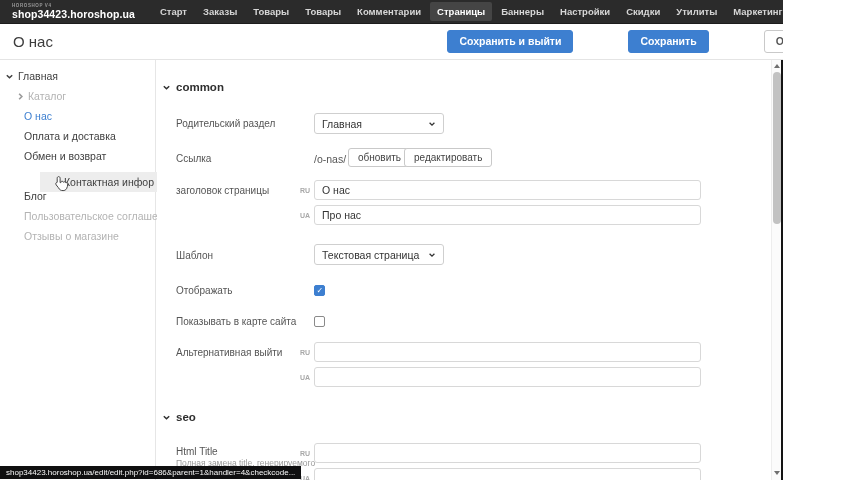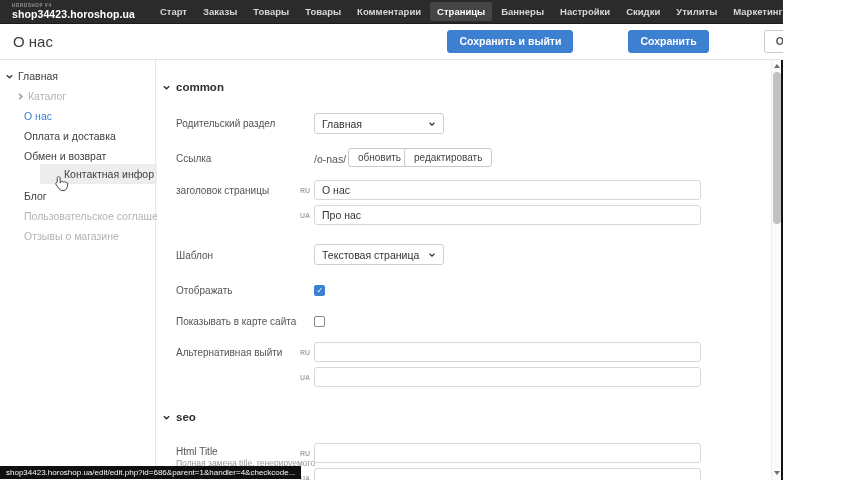--- a/index.html
+++ b/index.html
@@ -129,21 +129,21 @@
     </div>
 
     <div class="tree-row indent-2" style="top:66px;">
       <span class="tree-label">Оплата и доставка</span>
     </div>
 
     <div class="tree-row indent-2" style="top:86px;">
       <span class="tree-label">Обмен и возврат</span>
     </div>
 
-    <div class="tree-row indent-2 hover-row" style="top:104px;margin-left:40px;">
+    <div class="tree-row indent-2 hover-row" style="top:112px;margin-left:40px;">
       <span class="tree-label">Контактная инфор</span>
       <span class="row-icons">
         <svg class="row-icon" viewBox="0 0 12 12">
           <path d="M6 1.2 V10.8 M1.2 6 H10.8" stroke="#6a6a6a" stroke-width="1"></path>
           <path d="M6 0.5 L4.6 2.2 H7.4 Z M6 11.5 L4.6 9.8 H7.4 Z M0.5 6 L2.2 4.6 V7.4 Z M11.5 6 L9.8 4.6 V7.4 Z" fill="#6a6a6a"></path>
         </svg>
         <svg class="row-icon" viewBox="0 0 12 12">
           <rect x="1" y="1" width="10" height="10" rx="1.5" fill="none" stroke="#6a6a6a" stroke-width="1"></rect>
           <path d="M6 3.5 V8.5 M3.5 6 H8.5" stroke="#6a6a6a" stroke-width="1"></path>
         </svg>

